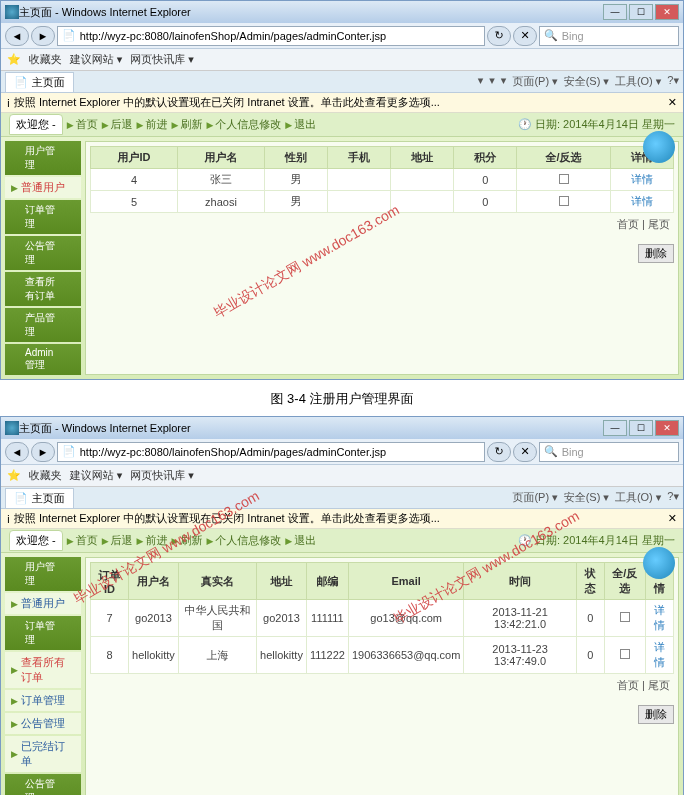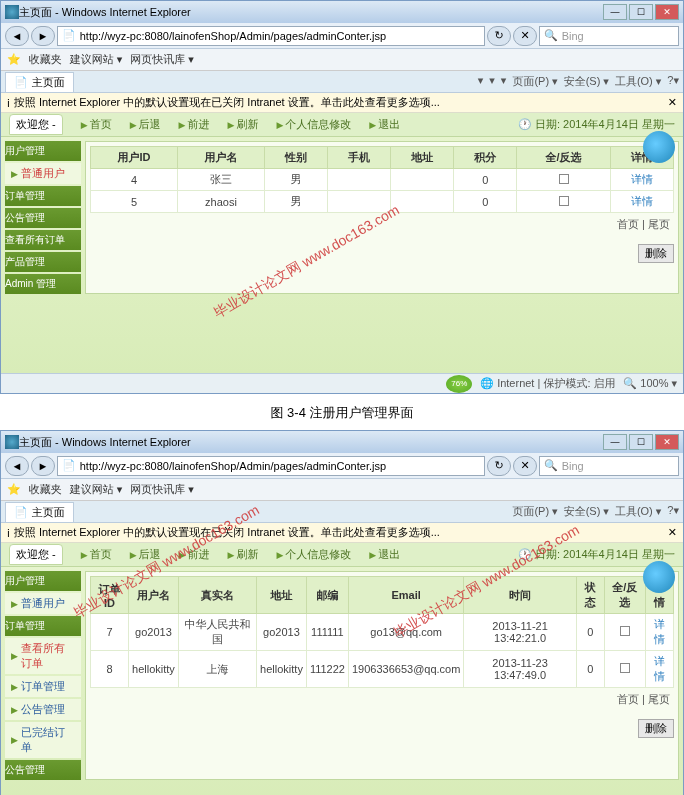--- a/index.html
+++ b/index.html
@@ -16,27 +16,27 @@
 .addr{flex:1;background:#fff;border:1px solid #9ab;height:20px;display:flex;align-items:center;padding:0 4px;gap:4px}
 .search{width:140px;background:#fff;border:1px solid #9ab;height:20px;display:flex;align-items:center;padding:0 4px;gap:4px}
 .favbar{background:#f0f4f8;height:22px;display:flex;align-items:center;padding:0 6px;gap:8px;border-bottom:1px solid #ccc}
 .fav-item{color:#333;display:flex;align-items:center;gap:2px}
 .tabbar{background:#e0ecf4;height:22px;display:flex;align-items:center;padding:0 4px;justify-content:space-between;border-bottom:1px solid #bcd}
 .tab{background:#fff;border:1px solid #bcd;border-bottom:none;padding:2px 8px;display:flex;align-items:center;gap:4px}
 .tab-tools{display:flex;gap:6px;color:#555}
 .infobar{background:#fef9e0;height:20px;display:flex;align-items:center;padding:0 6px;gap:4px;border-bottom:1px solid #ddc}
 .info-close{margin-left:auto;cursor:pointer}
 .content{background:linear-gradient(#e8f5d0,#d8ecb8);min-height:260px;position:relative}
-.topnav{height:24px;display:flex;align-items:center;padding:0 8px;gap:18px;background:#dff0c8;border-bottom:1px solid #c0d8a0}
+.topnav{height:24px;display:flex;align-items:center;padding:0 8px;gap:4px;background:#dff0c8;border-bottom:1px solid #c0d8a0}
 .topnav-tab{background:#fff;padding:2px 6px;border-radius:4px 4px 0 0;border:1px solid #c0d8a0}
 .topnav-link{color:#4a7020;display:flex;align-items:center;gap:2px}
 .topnav-date{margin-left:auto;color:#4a7020}
 .main-area{display:flex;padding:4px;gap:4px}
 .sidebar{width:76px;display:flex;flex-direction:column;gap:2px}
-.side-head{background:linear-gradient(#6a9a30,#5a8a20);color:#fff;padding:3px 0;font-size:10px}
+.side-head{background:linear-gradient(#6a9a30,#5a8a20);color:#fff;padding:3px 20px;font-size:10px}
 .side-item{background:#f0f8e0;padding:3px 6px;color:#d04040;display:flex;align-items:center;gap:3px}
 .side-item.blue{color:#3060a0}
 .arrow{color:#6a9a30;font-size:9px}
 .data-panel{flex:1;background:#f8fcf0;border:1px solid #c0d8a0;padding:4px}
 .tbl{width:100%;border-collapse:collapse;background:#fff}
 .tbl th{background:#e0f0c8;padding:3px;border:1px solid #c8dca8;font-weight:bold;color:#333}
 .tbl td{padding:3px;border:1px solid #e0ecd0;text-align:center;color:#444}
 .tbl td a{color:#3080c0;text-decoration:none}
 .pager{text-align:right;padding:4px;color:#555}
 .del-btn{float:right;background:#e8e8e8;border:1px solid #aaa;padding:1px 6px;margin-top:8px}
@@ -180,28 +180,20 @@
             <td><a>详情</a></td>
           </tr>
         </tbody>
           </table>
         <div class="pager">首页 | 尾页</div>
         <button class="del-btn">删除</button>
       </div>
     </div>
     <div class="wm" style="top:140px;left:200px">毕业设计论文网 www.doc163.com</div>
   </div>
-  <div class="statusbar">
-    <span></span>
-    <div class="status-right">
-      <span class="progress-badge">76%</span>
-      <span>🌐 <span>Internet | 保护模式: 启用</span></span>
-      <span>🔍 <span>100%</span> ▾</span>
-    </div>
-  </div>
 </div>
 <div class="caption">图 3-4 注册用户管理界面</div>
 
 <div class="browser">
   <div class="titlebar">
     <div class="titlebar-left">
       <span class="ie-icon"></span>
       <span>主页面 - Windows Internet Explorer</span>
     </div>
     <div class="win-btns">

